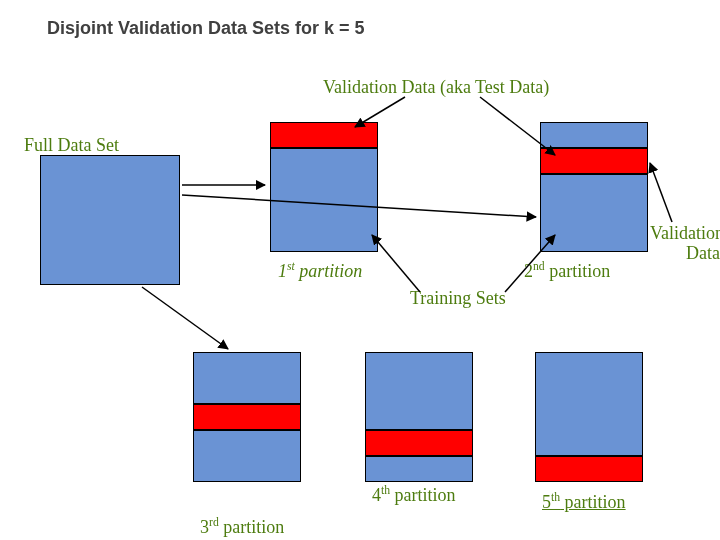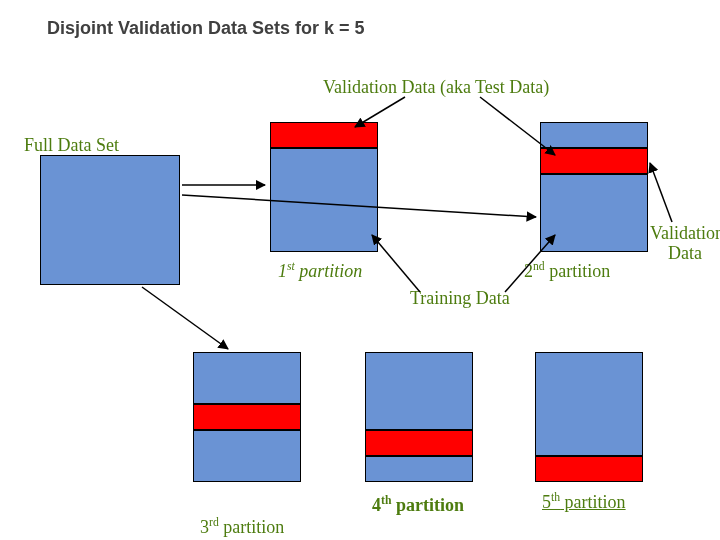--- a/index.html
+++ b/index.html
@@ -76,41 +76,41 @@
 
 <div class="part" style="left:540px; top:122px;">
   <div class="seg train" style="height:20%;"></div>
   <div class="seg valid" style="height:20%;"></div>
   <div class="seg train" style="height:60%;"></div>
 </div>
 <div class="label" style="left:524px; top:261px;">
   <span>2</span><sup>nd</sup><span> partition</span>
 </div>
 
-<div class="label" style="left:650px; top:224px; white-space:normal; width:70px; text-align:center; line-height:1.1;">
+<div class="label" style="left:650px; top:224px; white-space:normal; width:70px; text-align:right; line-height:1.1;">
   <span>Validation Data</span>
 </div>
 
-<div class="label" style="left:410px; top:288px;">Training Data</div>
+<div class="label" style="left:410px; top:288px;">Training Sets</div>
 
 <div class="part" style="left:193px; top:352px;">
   <div class="seg train" style="height:40%;"></div>
   <div class="seg valid" style="height:20%;"></div>
   <div class="seg train" style="height:40%;"></div>
 </div>
 <div class="label" style="left:200px; top:517px;">
   <span>3</span><sup>rd</sup><span> partition</span>
 </div>
 
 <div class="part" style="left:365px; top:352px;">
   <div class="seg train" style="height:60%;"></div>
   <div class="seg valid" style="height:20%;"></div>
   <div class="seg train" style="height:20%;"></div>
 </div>
-<div class="label" style="left:372px; top:495px;font-weight:bold;">
+<div class="label" style="left:372px; top:485px;">
   <span>4</span><sup>th</sup><span> partition</span>
 </div>
 
 <div class="part" style="left:535px; top:352px;">
   <div class="seg train" style="height:80%;"></div>
   <div class="seg valid" style="height:20%;"></div>
 </div>
 <div class="label" style="left:542px; top:492px;text-decoration:underline;">
   <span>5</span><sup>th</sup><span> partition</span>
 </div>

